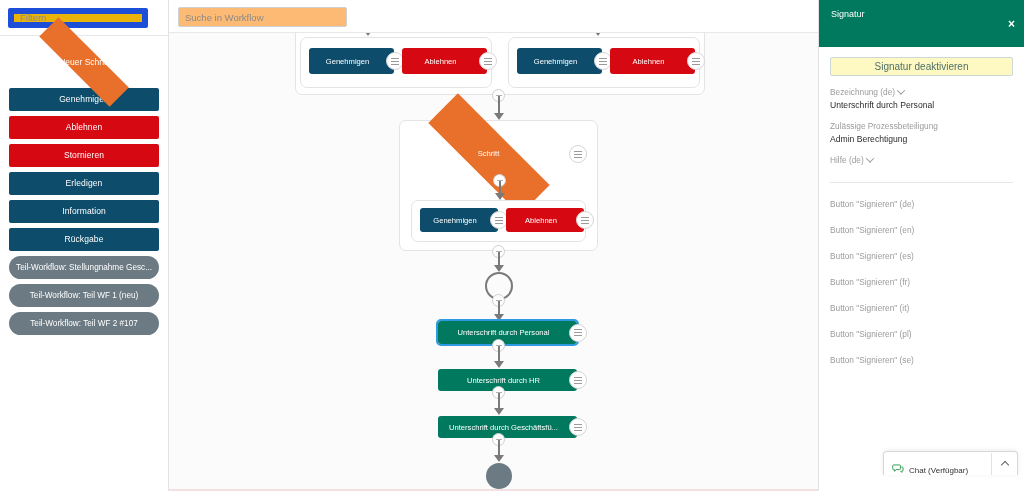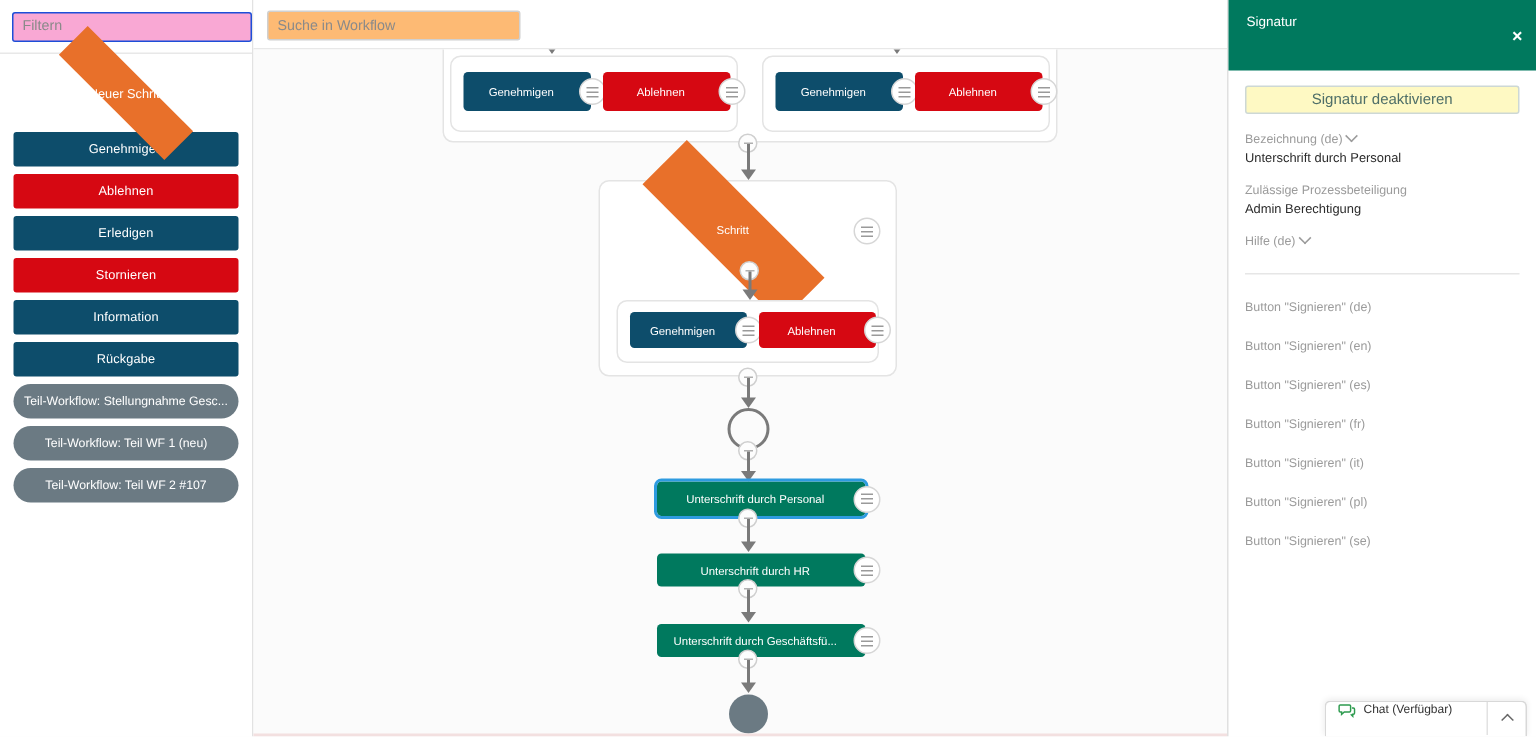--- a/index.html
+++ b/index.html
@@ -11,23 +11,23 @@
   }
   #app { position: relative; width: 1024px; height: 491px; }
 
   
   #sidebar {
     position: absolute; left: 0; top: 0; width: 169px; height: 491px;
     background: #ffffff; border-right: 1px solid #e2e2e2;
   }
   #filter-wrap { padding: 7px 8px 7px 8px; border-bottom: 1px solid #e8e8e8; background:#fff; }
   #filter-input {
-    width: 160px; height: 20px; border: 1px solid #1d4ed8; border-radius: 2px;
+    width: 140px; height: 20px; border: 6px solid #1d4ed8; border-radius: 2px;
     font-size: 9.5px; color: #555; padding: 0 6px;
-    font-family: "Liberation Sans", sans-serif; background: #f9a8d4; outline: none;
+    font-family: "Liberation Sans", sans-serif; background: #eab308; outline: none;
   }
   #filter-input::placeholder { color: #8a8a8a; }
   #palette { padding: 4px 9px 0 9px; }
 
   .pal-diamond {
     position: relative; height: 40px; margin: 2px 0 6px 0;
     display: flex; align-items: center; justify-content: center;
   }
   .pal-diamond .dshape {
     position: absolute; left: 50%; top: 50%;
@@ -151,23 +151,23 @@
   .fgroup { margin-top: 11px; }
   .flabel { font-size: 8.3px; color: #9b9b9b; display: flex; align-items: center; gap: 3px; }
   .chev { display:inline-block; width:6px; height:6px; border-right:1px solid #9b9b9b;
           border-bottom:1px solid #9b9b9b; transform: rotate(45deg) translate(-1px,-1px); }
   .fvalue { font-size: 8.6px; color: #2b2b2b; margin-top: 3px; }
   #divider { height:1px; background:#e6e6e6; margin: 17px 0 0 0; }
   .lng-row { font-size: 8.3px; color: #9b9b9b; padding: 16px 0 0 0; }
 
   
   #chat {
-    position: absolute; right: 6px; bottom: 0; width: 135px; height: 24px;
+    position: absolute; right: 6px; bottom: 16px; width: 135px; height: 24px;
     background: #fff; border: 1px solid #d8d8d8; border-bottom: none;
-    border-radius: 4px 4px 0 0; display: flex; align-items: flex-start;
+    border-radius: 4px 4px 0 0; display: flex; align-items: flex-end;
     box-shadow: 0 -1px 4px rgba(0,0,0,.08);
     margin-left: 40px;
   }
   #chat-icon { margin-left: 8px; width: 12px; height: 12px; }
   #chat-label { font-size: 8px; color: #333; margin-left: 5px; flex: 1; }
   #chat-toggle {
     width: 26px; height: 22px; border-left: 1px solid #e2e2e2;
     display:flex; align-items:center; justify-content:center; cursor: pointer;
   }
   #chat-toggle .caret {
@@ -193,25 +193,25 @@
         <span class="dshape"></span>
         <span class="dlabel">Neuer Schritt</span>
       </div>
 
       <div class="pal-btn blue">
         <span>Genehmigen</span>
       </div>
       <div class="pal-btn red">
         <span>Ablehnen</span>
       </div>
+      <div class="pal-btn red">
+        <span>Stornieren</span>
+      </div>
       <div class="pal-btn blue">
         <span>Erledigen</span>
-      </div>
-      <div class="pal-btn red">
-        <span>Stornieren</span>
       </div>
       <div class="pal-btn blue">
         <span>Information</span>
       </div>
       <div class="pal-btn blue">
         <span>Rückgabe</span>
       </div>
 
       <div class="pal-pill">
         <span>Teil-Workflow: Stellungnahme Gesc...</span>

